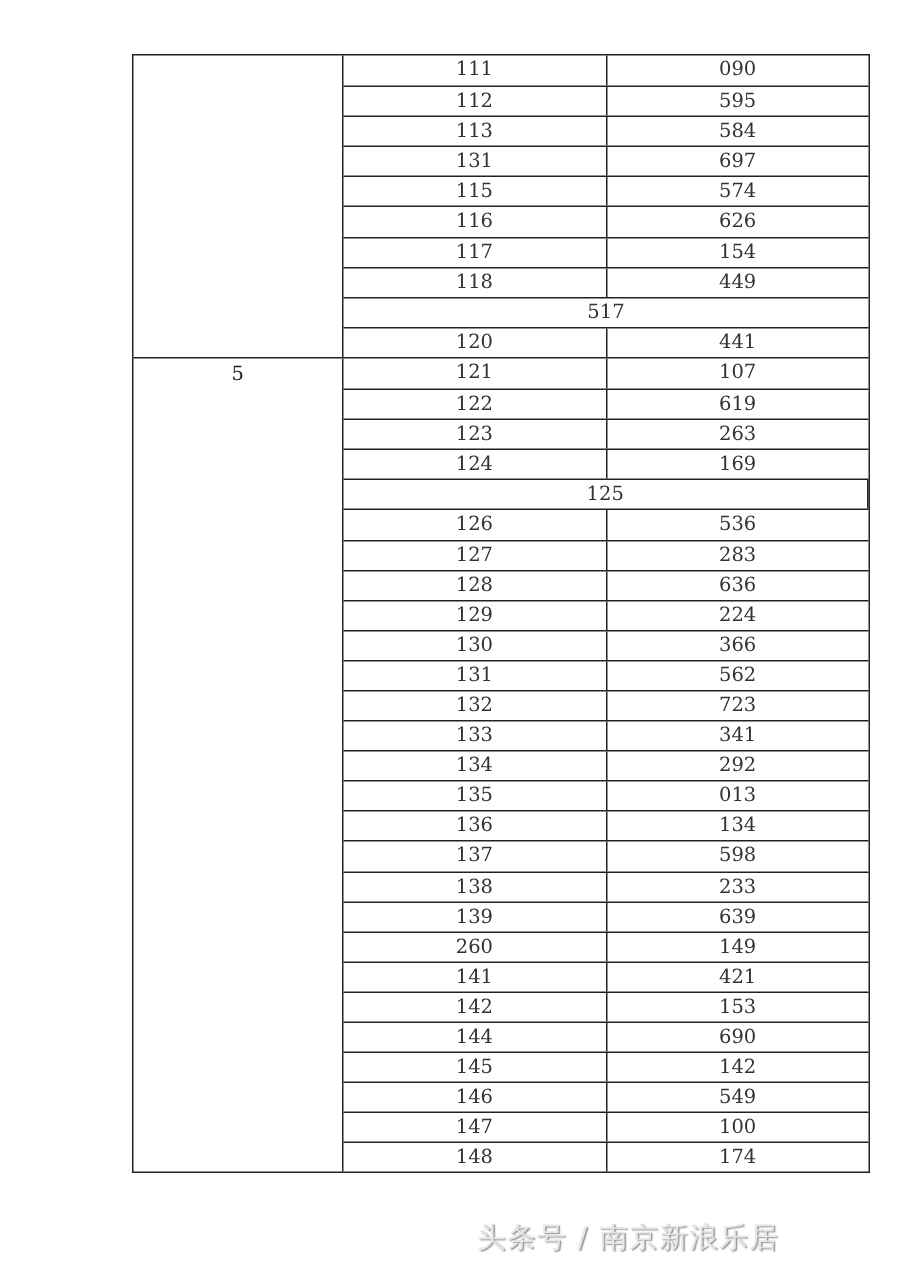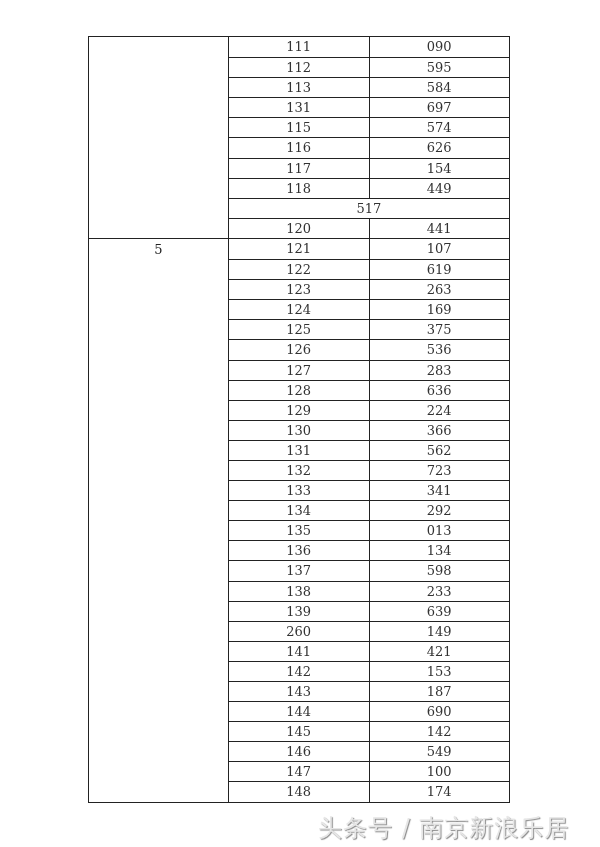--- a/index.html
+++ b/index.html
@@ -1,26 +1,26 @@
 <!DOCTYPE html>
 <html><head>
 <meta charset="utf-8">
 <style>
   html, body { margin: 0; padding: 0; background: #ffffff; }
   body { width: 600px; height: 847px; position: relative; overflow: hidden; font-family: "DejaVu Serif", "Liberation Serif", serif; }
-  .table { position: absolute; left: 88px; top: 36px; width: 422px; border: 1.5px solid #222; box-sizing: border-box; }
+  .table { position: absolute; left: 88px; top: 36px; width: 492px; border: 1.5px solid #222; box-sizing: border-box; }
   .group { display: flex; border-top: 1.5px solid #222; }
   .group:first-child { border-top: none; }
   .gcell { width: 140px; border-right: 1.5px solid #222; box-sizing: border-box; font-size: 13px; color: #222; text-align: center; padding-top: 3px; }
   .rows { flex: 1; }
   .row { display: flex; height: 20.1px; border-top: 1.5px solid #222; box-sizing: border-box; }
   .row:first-child { border-top: none; }
   .c1, .c2 { flex: 1; text-align: center; font-size: 13px; color: #333; line-height: 20px; }
   .c1 { border-right: 1.5px solid #222; }
-  .watermark { position: absolute; left: 318px; top: 812px; font-family: "DejaVu Sans", sans-serif; font-size: 24px; color: #e6e6e6; text-shadow: 1px 1px 1px #888; letter-spacing: 1px; }
+  .watermark { position: absolute; left: 318px; top: 812px; font-family: "DejaVu Sans", sans-serif; font-size: 19px; color: #e6e6e6; text-shadow: 1px 1px 1px #888; letter-spacing: 1px; }
 </style>
 </head>
 <body>
 
 <div class="table" id="tbl">
     <div class="group">
       <div class="gcell"></div>
       <div class="rows">
         <div class="row">
           <div class="c1">111</div>
@@ -77,21 +77,20 @@
         <div class="row">
           <div class="c1">123</div>
           <div class="c2">263</div>
         </div>
         <div class="row">
           <div class="c1">124</div>
           <div class="c2">169</div>
         </div>
         <div class="row">
           <div class="c1">125</div>
-          <div class="c2">375</div>
         </div>
         <div class="row">
           <div class="c1">126</div>
           <div class="c2">536</div>
         </div>
         <div class="row">
           <div class="c1">127</div>
           <div class="c2">283</div>
         </div>
         <div class="row">
@@ -148,24 +147,20 @@
         </div>
         <div class="row">
           <div class="c1">141</div>
           <div class="c2">421</div>
         </div>
         <div class="row">
           <div class="c1">142</div>
           <div class="c2">153</div>
         </div>
         <div class="row">
-          <div class="c1">143</div>
-          <div class="c2">187</div>
-        </div>
-        <div class="row">
           <div class="c1">144</div>
           <div class="c2">690</div>
         </div>
         <div class="row">
           <div class="c1">145</div>
           <div class="c2">142</div>
         </div>
         <div class="row">
           <div class="c1">146</div>
           <div class="c2">549</div>

